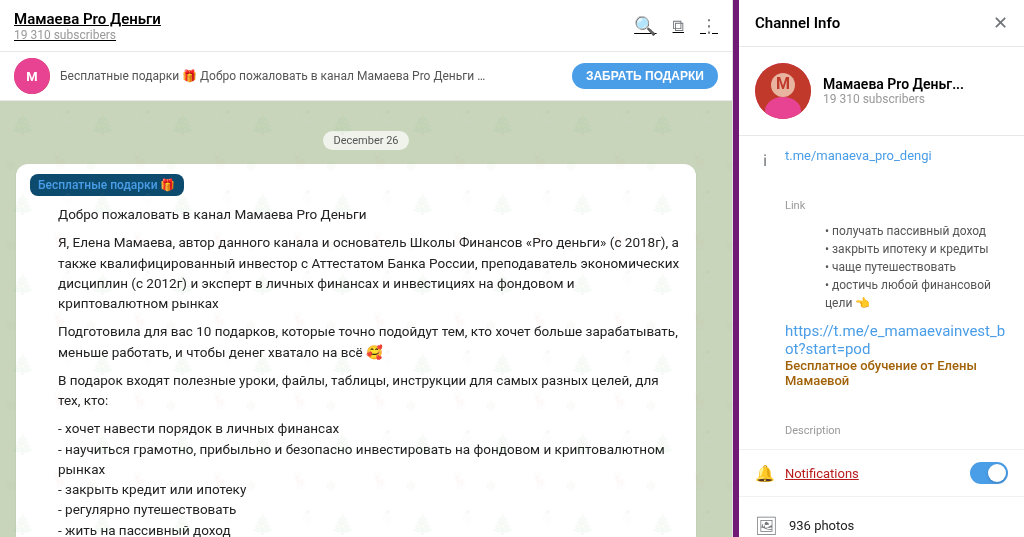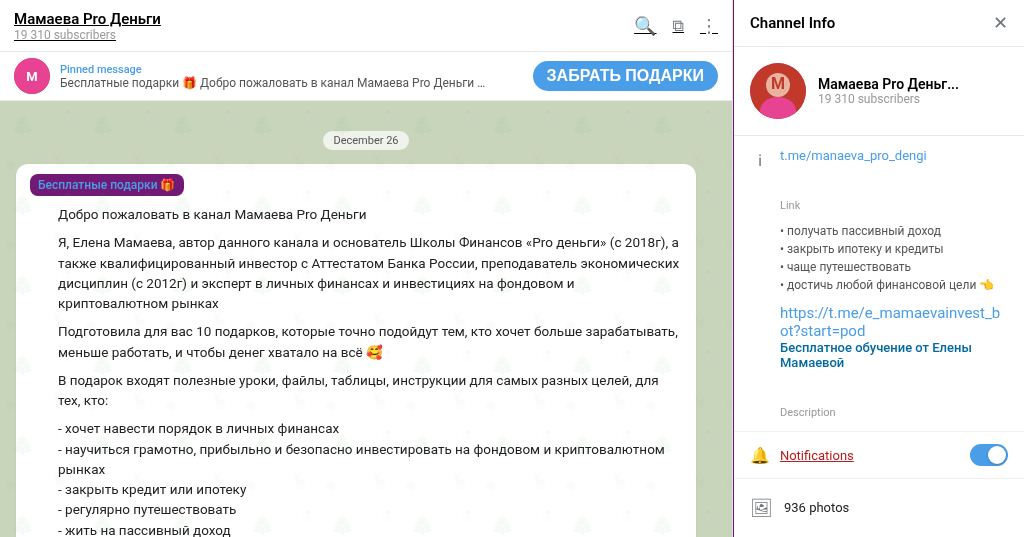--- a/index.html
+++ b/index.html
@@ -15,52 +15,52 @@
     .chat-subtitle { font-size: 12px; color: #999; }
     .header-icons { display: flex; gap: 16px; align-items: center; }
     .header-icon { color: #707579; font-size: 18px; cursor: pointer; }
 
     
     .pinned-bar { display: flex; align-items: center; background: #fff; border-bottom: 1px solid #e8e8e8; padding: 6px 14px; gap: 10px; }
     .pinned-avatar { width: 36px; height: 36px; border-radius: 50%; background: linear-gradient(135deg, #e84393, #c0392b); flex-shrink: 0; display: flex; align-items: center; justify-content: center; color: #fff; font-size: 10px; font-weight: bold; overflow: hidden; }
     .pinned-content { flex: 1; min-width: 0; }
     .pinned-label { font-size: 11px; color: #4a9de7; font-weight: 500; }
     .pinned-text { font-size: 12px; color: #555; white-space: nowrap; overflow: hidden; text-overflow: ellipsis; max-width: 430px; }
-    .pinned-btn { background: #4a9de7; color: #fff; border: none; border-radius: 20px; padding: 6px 14px; font-size: 16px; font-weight: 600; cursor: pointer; white-space: nowrap; flex-shrink: 0; }
+    .pinned-btn { background: #4a9de7; color: #fff; border: none; border-radius: 20px; padding: 6px 14px; font-size: 12px; font-weight: 600; cursor: pointer; white-space: nowrap; flex-shrink: 0; }
 
     
     .messages-area { flex: 1; overflow-y: auto; background: #c8d5bb; padding: 12px 16px; position: relative; }
 
     .date-badge { text-align: center; margin: 16px 0; }
     .date-badge span { background: rgba(255,255,255,0.7); color: #555; font-size: 11px; padding: 3px 10px; border-radius: 10px; }
 
     .message-bubble { background: #fff; border-radius: 12px; padding: 10px 14px; max-width: 680px; font-size: 13.5px; line-height: 1.5; color: #222; box-shadow: 0 1px 2px rgba(0,0,0,0.1); }
     .message-bubble p { margin-bottom: 8px; margin-left: 28px; }
     .message-bubble p:last-child { margin-bottom: 0; }
-    .msg-tag { background: #701a75; color: #4a9de7; font-size: 12px; padding: 2px 8px; border-radius: 8px; display: inline-block; margin-bottom: 8px; font-weight: 500; }
-
-    
-    .right-panel { width: 291px; background: #fff; display: flex; flex-direction: column; border-left: 1px solid #701a75; }
+    .msg-tag { background: #0c4a6e; color: #4a9de7; font-size: 12px; padding: 2px 8px; border-radius: 8px; display: inline-block; margin-bottom: 8px; font-weight: 500; }
+
+    
+    .right-panel { width: 291px; background: #fff; display: flex; flex-direction: column; border-left: 6px solid #701a75; }
     .info-header { display: flex; align-items: center; justify-content: space-between; padding: 12px 16px; border-bottom: 1px solid #e8e8e8; }
     .info-title { font-size: 15px; font-weight: 600; color: #000; }
     .close-btn { color: #707579; font-size: 18px; cursor: pointer; background: none; border: none; }
 
     .channel-profile { display: flex; align-items: center; padding: 16px; gap: 12px; border-bottom: 1px solid #e8e8e8; }
     .channel-avatar { width: 56px; height: 56px; border-radius: 50%; background: linear-gradient(135deg, #e84393, #c0392b); flex-shrink: 0; overflow: hidden; display: flex; align-items: center; justify-content: center; color: #fff; font-weight: bold; font-size: 14px; }
     .channel-name { font-size: 14px; font-weight: 600; color: #000; }
     .channel-subs { font-size: 12px; color: #999; }
 
     .info-section { padding: 12px 16px; border-bottom: 1px solid #f0f0f0; }
     .info-row { display: flex; align-items: flex-start; gap: 10px; margin-bottom: 10px; }
     .info-row:last-child { margin-bottom: 0; }
     .info-icon { color: #707579; font-size: 16px; flex-shrink: 0; margin-top: 1px; width: 20px; text-align: center; }
     .info-value { font-size: 13px; color: #4a9de7; }
     .info-label { font-size: 11px; color: #999; margin-top: 36px; }
-    .info-desc { font-size: 12px; color: #555; line-height: 1.5; }
-    .info-desc-title { font-size: 13px; color: #0369a1; font-weight: 500; margin-bottom: 2px; }
+    .info-desc { font-size: 12px; color: #555; line-height: 1.5; margin-left: 40px; }
+    .info-desc-title { font-size: 13px; color: #a16207; font-weight: 500; margin-bottom: 2px; }
 
     .notifications-row { display: flex; align-items: center; padding: 12px 16px; border-bottom: 1px solid #f0f0f0; gap: 10px; }
     .notif-icon { color: #707579; font-size: 16px; }
     .notif-label { flex: 1; font-size: 13px; color: #b91c1c; text-decoration: underline; }
     .toggle { width: 38px; height: 22px; background: #4a9de7; border-radius: 11px; position: relative; cursor: pointer; }
     .toggle::after { content: ''; width: 18px; height: 18px; background: #fff; border-radius: 50%; position: absolute; top: 2px; right: 2px; box-shadow: 0 1px 3px rgba(0,0,0,0.2); }
 
     .media-rows { padding: 8px 0; }
     .media-row { display: flex; align-items: center; padding: 10px 16px; gap: 12px; cursor: pointer; }
     .media-icon { color: #707579; font-size: 18px; width: 22px; text-align: center; }
@@ -91,21 +91,20 @@
   </div>
 
   <div class="pinned-bar">
     <div class="pinned-avatar">
       <svg width="36" height="36" viewBox="0 0 36 36">
           <circle cx="18" cy="18" r="18" fill="#e84393"></circle>
           <text x="18" y="23" text-anchor="middle" font-size="13" fill="white" font-weight="bold">М</text>
         </svg>
     </div>
     <div class="pinned-content">
-      <div class="pinned-label">Pinned message</div>
       <div class="pinned-text">Бесплатные подарки 🎁  Добро пожаловать в канал Мамаева Pro Деньги  Я, Елена Мамаева, автор данного канала и...</div>
     </div>
     <button class="pinned-btn">ЗАБРАТЬ ПОДАРКИ</button>
   </div>
 
   <div class="messages-area">
 
     <svg class="chat-bg-pattern" xmlns="http://www.w3.org/2000/svg" width="100%" height="100%">
       <defs>
         <pattern id="bgpat" width="80" height="80" patternUnits="userSpaceOnUse">

